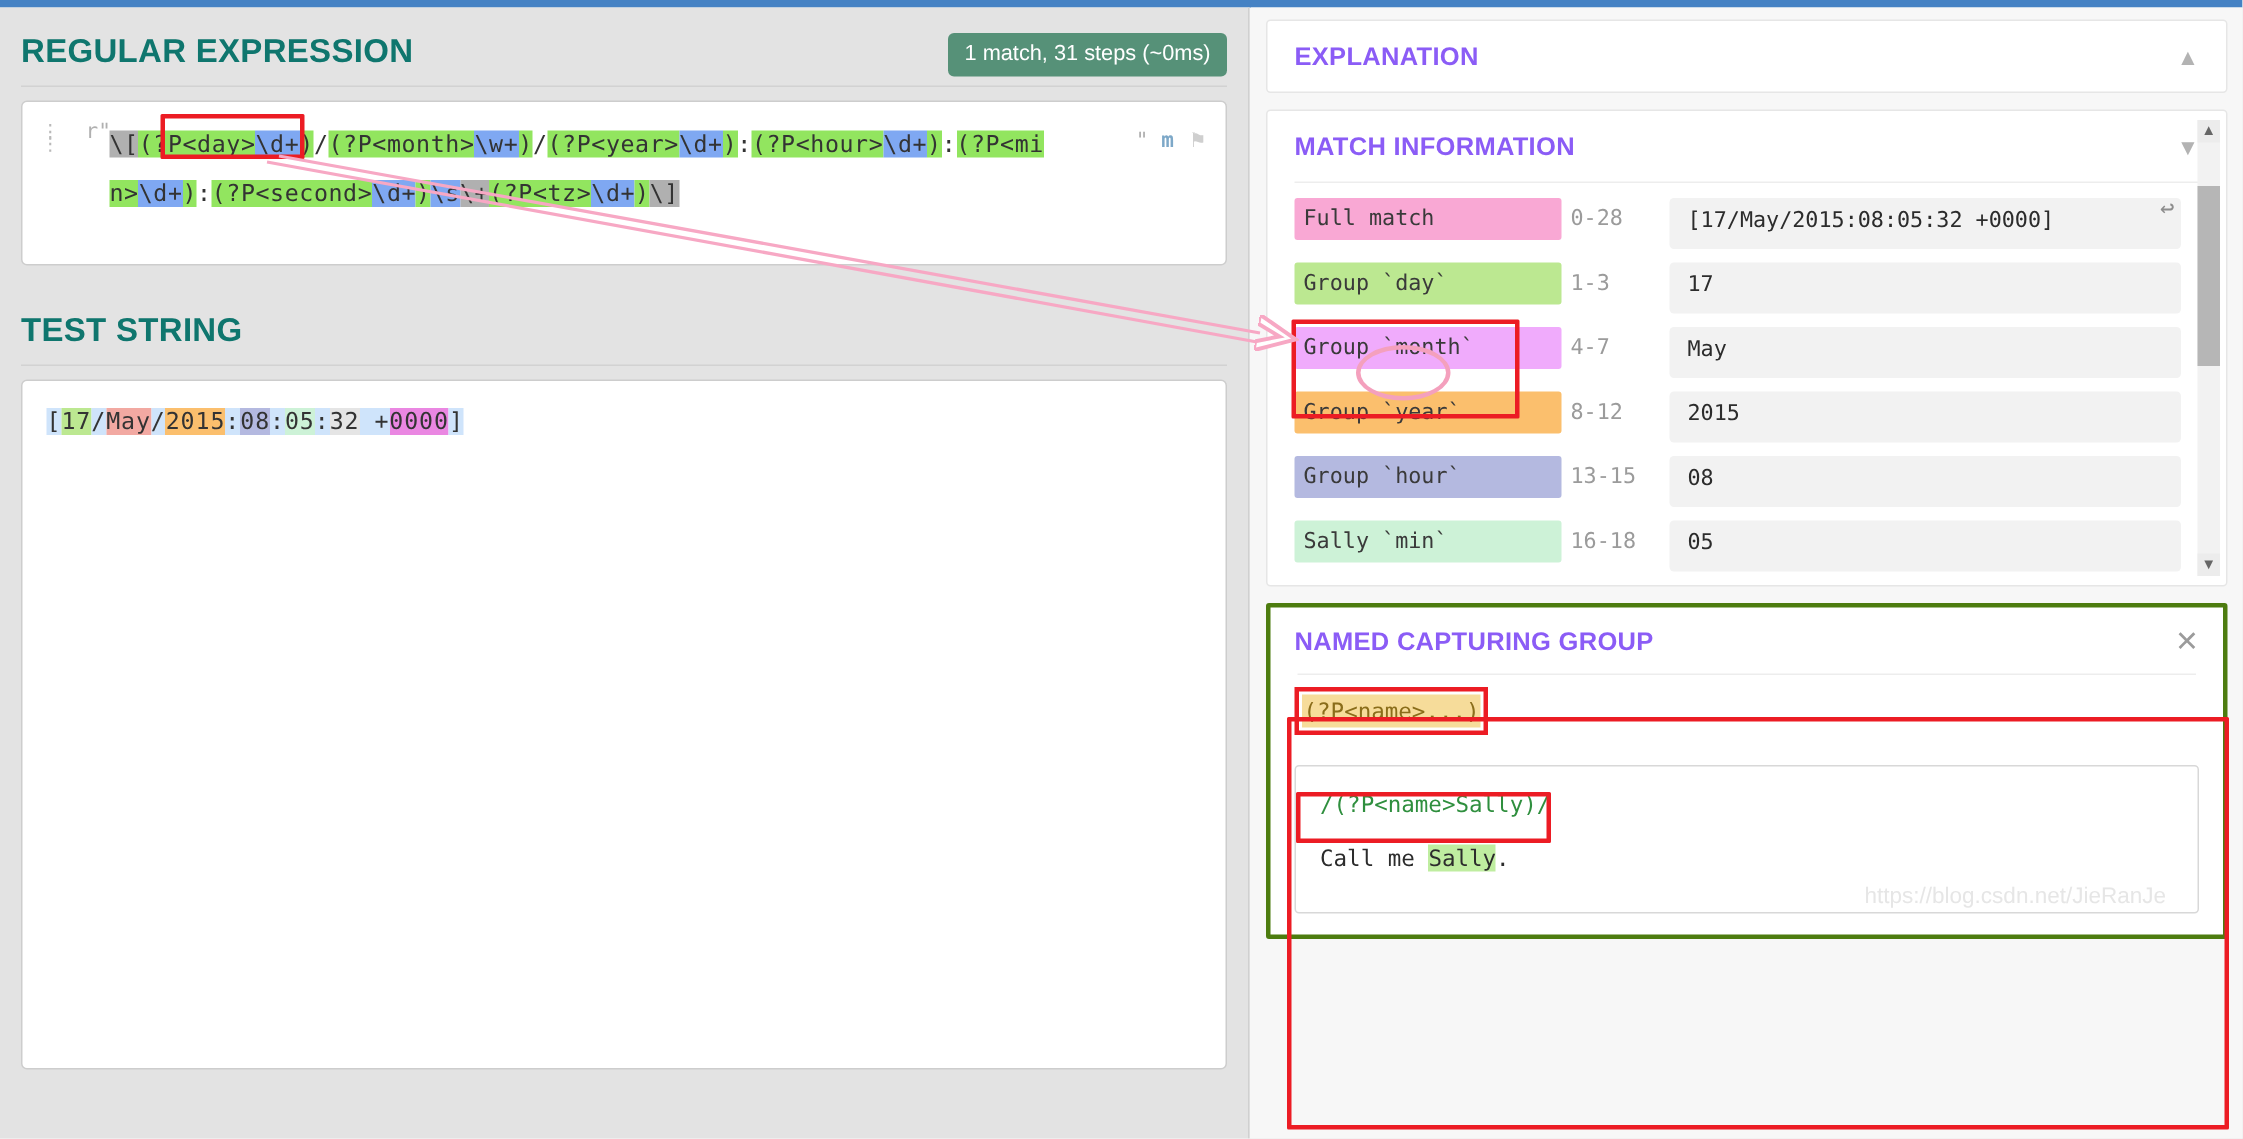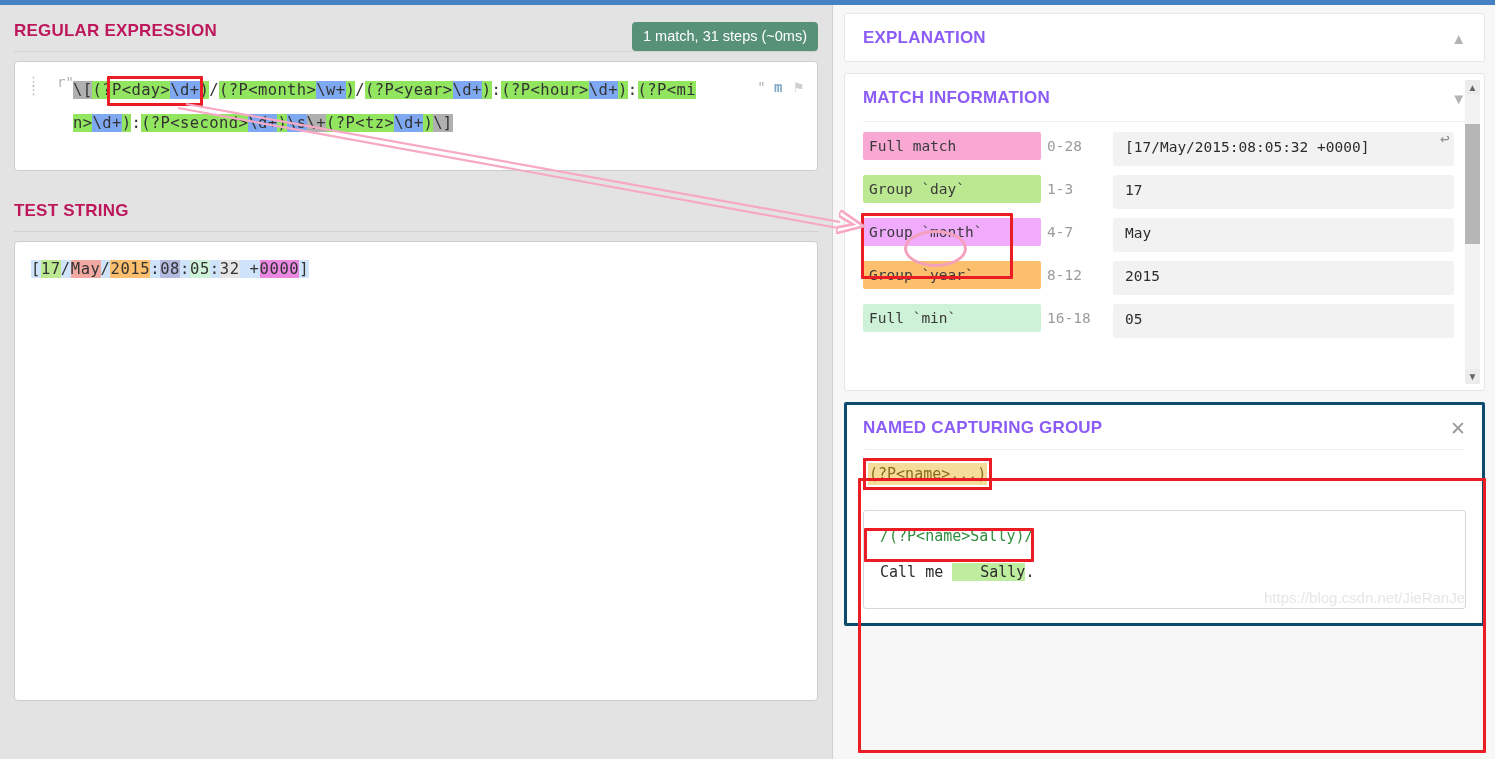--- a/index.html
+++ b/index.html
@@ -27,23 +27,23 @@
     position: absolute; top: 5px; left: 0;
     width: 833px; height: 754px;
     background: #e3e3e3;
     border-right: 1px solid #d0d0d0;
   }
   .section-head {
     position: relative;
     padding: 0 14px;
   }
   .section-title {
-    font-size: 17px;
+    font-size: 22px;
     font-weight: bold;
-    color: #be185d;
+    color: #0f766e;
     letter-spacing: .2px;
     padding-top: 16px;
     padding-bottom: 10px;
     display: inline-block;
   }
   .hrule {
     height: 1px;
     background: #d2d2d2;
     margin: 0 14px;
   }
@@ -223,21 +223,21 @@
   .sb-up { top: 0; }
   .sb-dn { bottom: 0; }
   .sb-thumb {
     position: absolute; left: 0; width: 15px;
     top: 44px; height: 120px;
     background: #b6b6b6;
   }
 
   
   .ncg {
-    border: 3px solid #0c4a6e;
+    border: 3px solid #4d7c0f;
     border-radius: 2px;
   }
   .ncg .card-head { padding: 13px 16px 11px 16px; }
   .close-x { color: #9b9b9b; font-size: 19px; line-height: 1; }
   .ncg-body { display: flex; padding: 10px 16px 6px 16px; }
   .token-box {
     border: 3px solid #ec1c24;
     padding: 1px 2px;
     height: 32px;
     display: inline-flex;
@@ -272,24 +272,24 @@
     font-family: "DejaVu Sans Mono", monospace;
     font-size: 15px;
     color: #2f8f3e;
     margin-bottom: 18px;
   }
   .ex-text {
     font-family: "DejaVu Sans Mono", monospace;
     font-size: 15px;
     color: #2c2c2c;
   }
-  .ex-hl { background: #bfeda0; padding-left: 28px; }
+  .ex-hl { background: #bfeda0; }
   .watermark {
     position: absolute;
-    right: 0; bottom: 2px;
+    right: 21px; bottom: 2px;
     font-size: 15px;
     color: #e6e6e6;
     white-space: nowrap;
   }
 
   
   .ann { position: absolute; pointer-events: none; }
   .redbox {
     border: 3px solid #ec1c24;
     border-radius: 1px;
@@ -370,21 +370,26 @@
             <div class="mi-label l-month">Group `month`</div>
             <div class="mi-range">4-7</div>
             <div class="mi-value">May</div>
           </div>
           <div class="mi-row">
             <div class="mi-label l-year">Group `year`</div>
             <div class="mi-range">8-12</div>
             <div class="mi-value">2015</div>
           </div>
           <div class="mi-row">
-            <div class="mi-label l-min">Full `min`</div>
+            <div class="mi-label l-hour">Group `hour`</div>
+            <div class="mi-range">13-15</div>
+            <div class="mi-value">08</div>
+          </div>
+          <div class="mi-row">
+            <div class="mi-label l-min">Sally `min`</div>
             <div class="mi-range">16-18</div>
             <div class="mi-value">05</div>
           </div>
         </div>
 
       <div class="mi-scroll">
         <div class="sb-arrow sb-up">▲</div>
         <div class="sb-thumb"></div>
         <div class="sb-arrow sb-dn">▼</div>
       </div>

